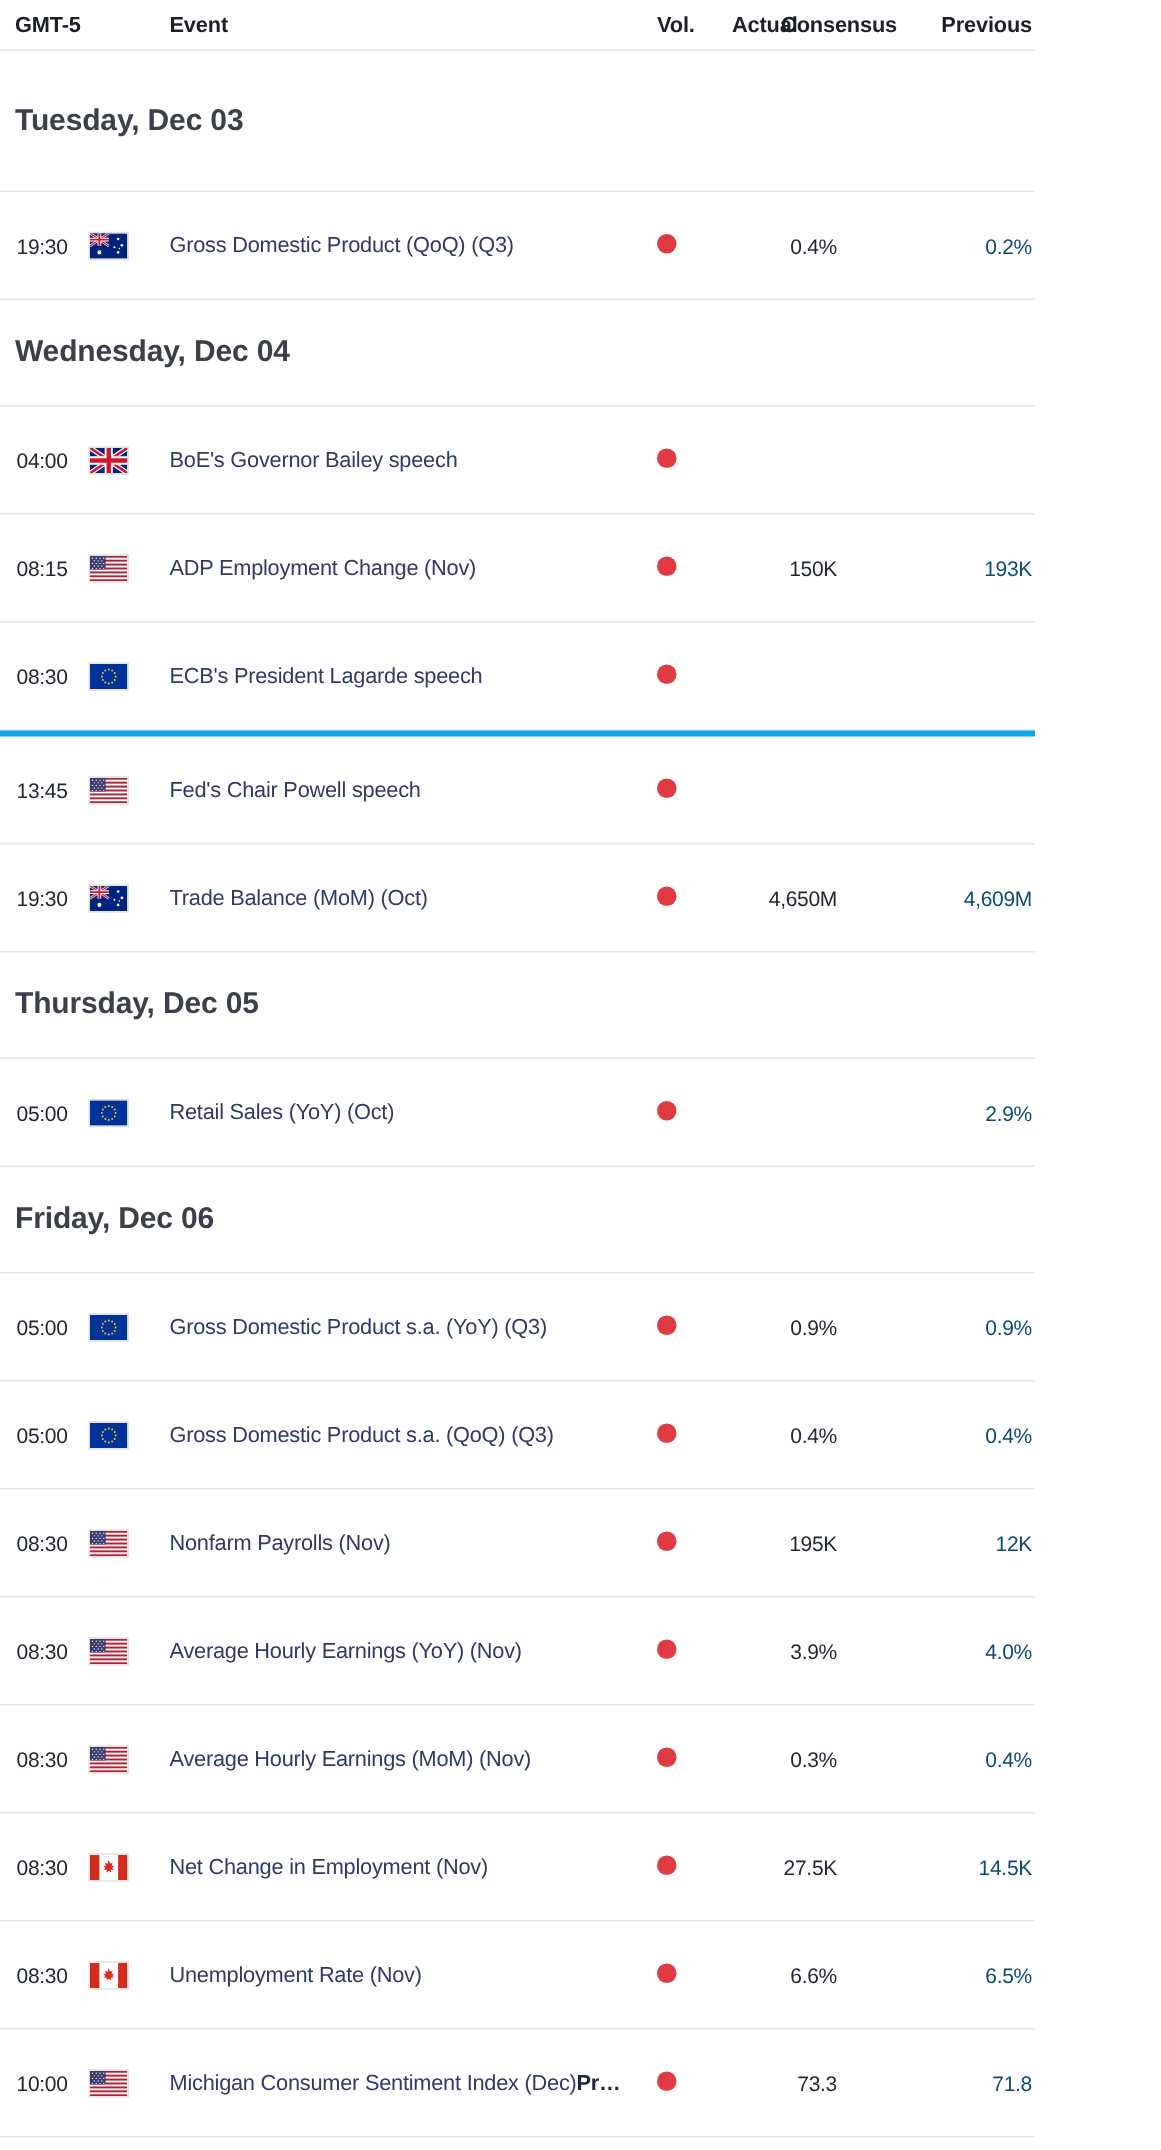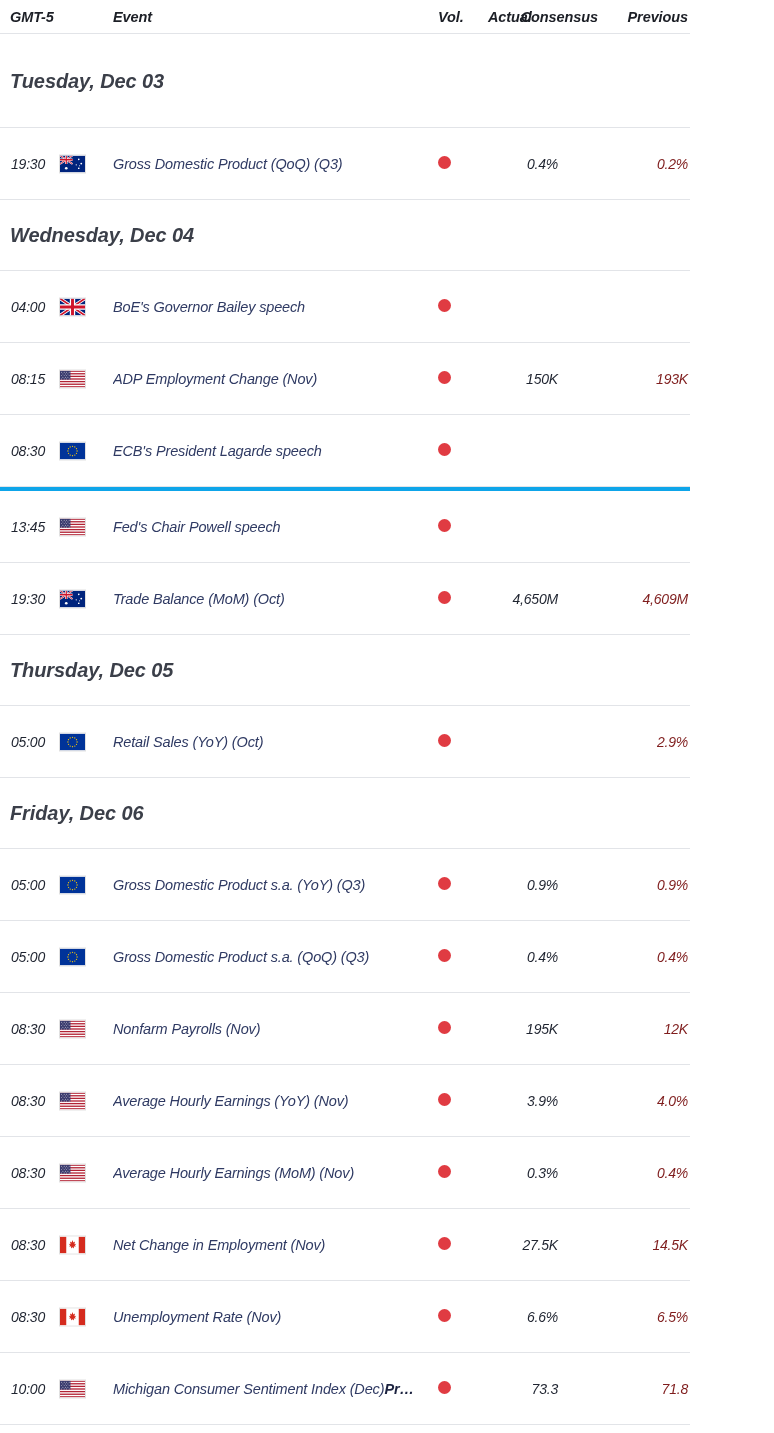--- a/index.html
+++ b/index.html
@@ -10,21 +10,20 @@
   body {
     width: 774px;
     height: 1433px;
     font-family: "Liberation Sans", sans-serif;
     color: #1f2430;
     overflow: hidden;
   }
   .calendar {
     width: 690px;
     position: relative;
-    font-style: italic;
   }
 
   
   .cal-head {
     position: relative;
     height: 33px;
     border-bottom: 1px solid #e2e4e8;
   }
   .cal-head .h {
     position: absolute;
@@ -126,21 +125,21 @@
     right: 132px;
     font-size: 14px;
     text-align: right;
     color: #1f2430;
     letter-spacing: -0.2px;
   }
   .ev-prev {
     right: 2px;
     font-size: 14px;
     text-align: right;
-    color: #7f1d1d;
+    color: #0c4a6e;
     letter-spacing: -0.2px;
   }
 </style>
 </head>
 <body>
 
 <div class="calendar">
 
   <div class="cal-head">
     <div class="h h-gmt">GMT-5</div>

